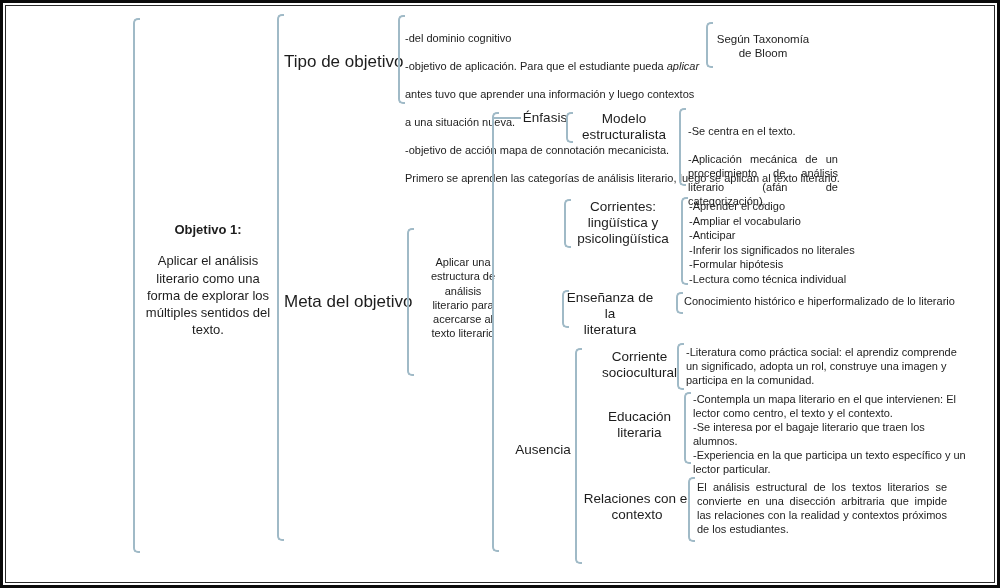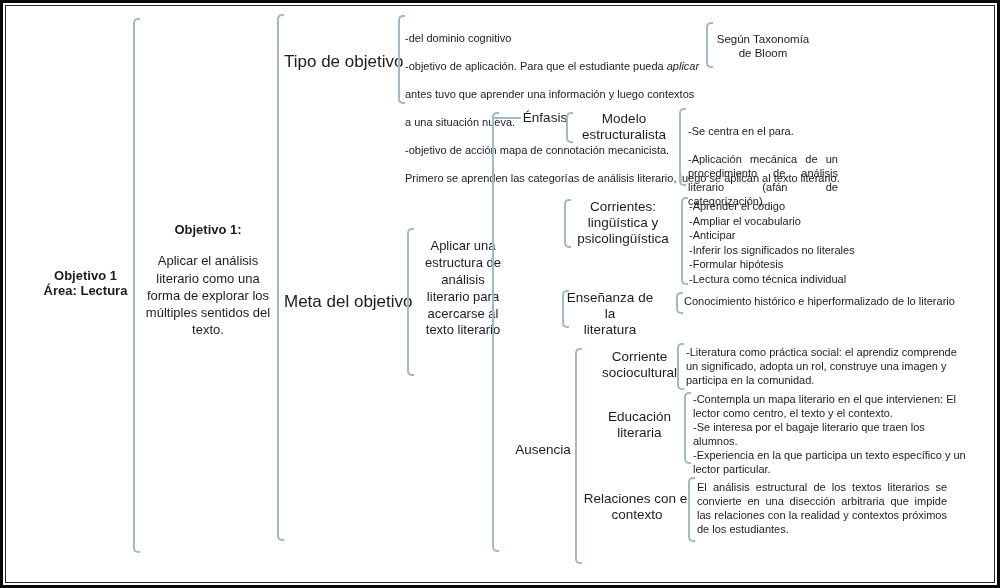--- a/index.html
+++ b/index.html
@@ -23,22 +23,20 @@
   .bold { font-weight:bold; }
   .just { text-align:justify; }
   .list { line-height:14.6px; }
 </style>
 </head>
 <body>
 
 <div class="page">
   <div class="inner-frame"></div>
 
-  <div class="abs lbl bold" style="left:25px; top:265px; width:115px; font-size:13px;">Objetivo 1
-Área: Lectura</div>
 
   <div class="br" style="left:130px; top:15px; height:535px;"></div>
 
   <div class="abs" style="left:140px; top:219px; width:130px;">
     <div class="lbl bold" style="font-size:13px;">Objetivo 1:</div>
     <div class="lbl" style="font-size:13px; margin-top:15px; line-height:1.33;">Aplicar el análisis literario como una forma de explorar los múltiples sentidos del texto.</div>
   </div>
 
   <div class="br" style="left:274px; top:11px; height:527px;"></div>
 
@@ -56,38 +54,38 @@
   </div>
 
   <div class="br" style="left:703px; top:19px; height:46px;"></div>
   <div class="abs body-txt center" style="left:710px; top:29px; width:100px; font-size:11.5px;">Según Taxonomía
 de Bloom</div>
 
   <div class="abs h1" style="left:281px; top:289px;">Meta del objetivo</div>
 
   <div class="br" style="left:404px; top:225px; height:148px;"></div>
 
-  <div class="abs lbl" style="left:410px; top:235px; width:100px; font-size:13px; line-height:1.3;">Aplicar una
+  <div class="abs lbl" style="left:410px; top:252px; width:100px; font-size:11px; line-height:1.3;">Aplicar una
 estructura de
 análisis
 literario para
 acercarse al
 texto literario</div>
 
   <div class="br" style="left:489px; top:109px; height:440px;"></div>
   <div class="hline" style="left:491px; top:114px; width:27px;"></div>
 
   <div class="abs lbl" style="left:519px; top:107px; width:46px;">Énfasis</div>
 
   <div class="br" style="left:563px; top:109px; height:31px;"></div>
   <div class="abs lbl" style="left:566px; top:108px; width:110px;">Modelo
 estructuralista</div>
   <div class="br" style="left:676px; top:105px; height:78px;"></div>
   <div class="abs body-txt" style="left:685px; top:107px; width:150px;">
-    <div>-Se centra en el para.</div>
+    <div>-Se centra en el texto.</div>
     <div class="just">-Aplicación mecánica de un procedimiento de análisis literario (afán de categorización).</div>
   </div>
 
   <div class="br" style="left:561px; top:196px; height:49px;"></div>
   <div class="abs lbl" style="left:563px; top:196px; width:114px;">Corrientes:
 lingüística y
 psicolingüística</div>
   <div class="br" style="left:678px; top:194px; height:88px;"></div>
   <div class="abs body-txt list" style="left:686px; top:196px; width:230px;">-Aprender el código
 -Ampliar el vocabulario

